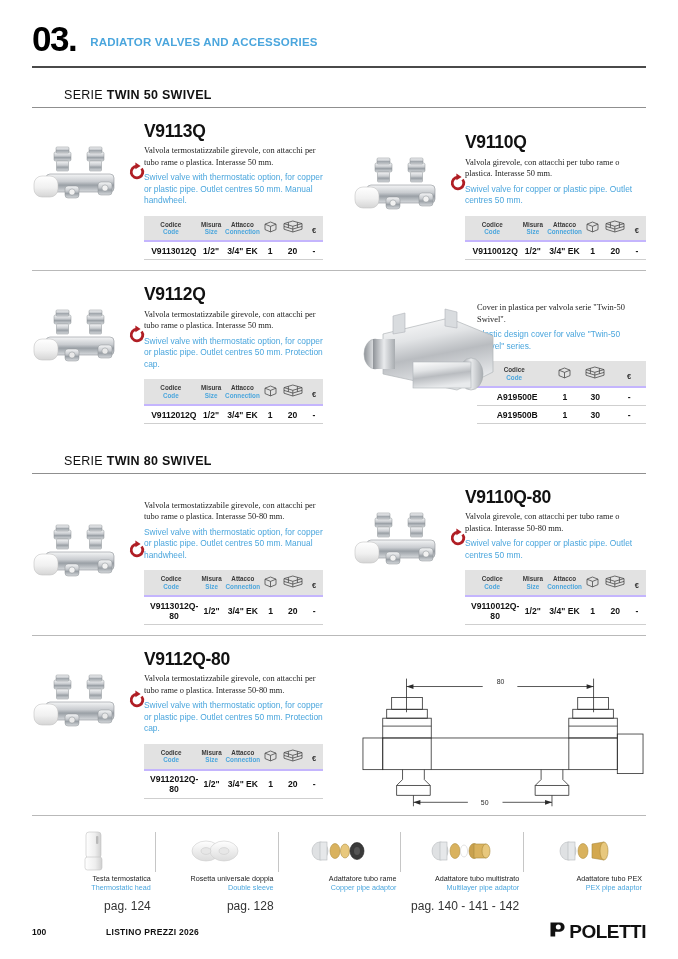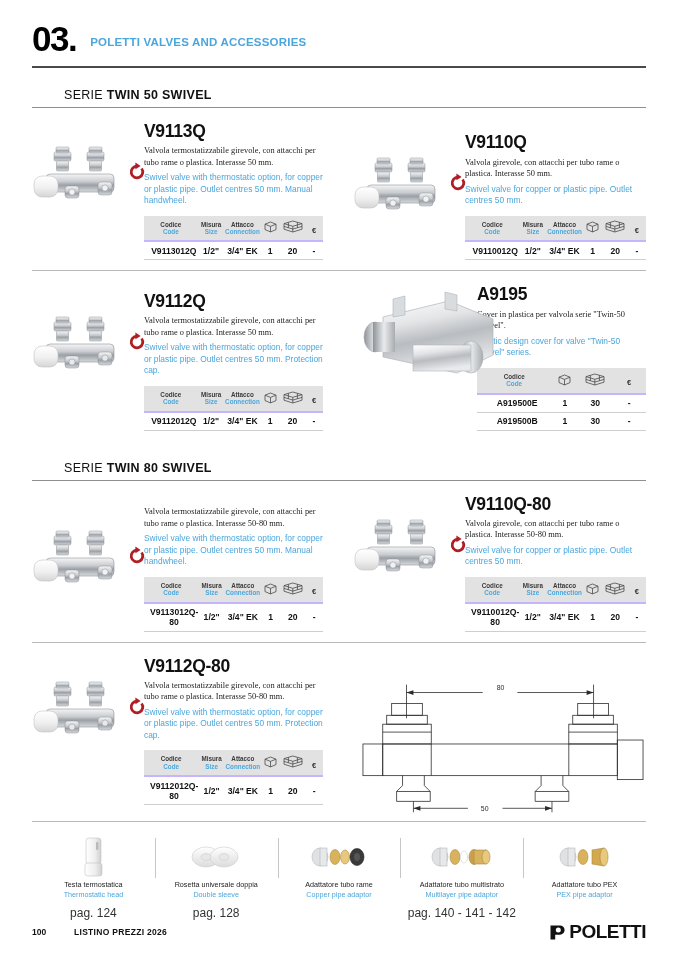--- a/index.html
+++ b/index.html
@@ -82,52 +82,52 @@
   .swivel { position: absolute; right: -6px; top: 26px; }
 
   
   .tech { width: 50%; padding: 18px 0 0 20px; }
   .tech-inner { position: relative; width: 100%; height: 145px; }
 
   
   .acc-wrap { margin-top: 6px; }
   .acc { display: flex; padding-top: 12px; }
   .acc-item {
-    flex: 1; text-align: center; position: relative; padding: 0 4px;
+    flex: 1; text-align: right; position: relative; padding: 0 4px;
   }
   .acc-item + .acc-item::before {
     content: ""; position: absolute; left: 0; top: 4px;
     width: 1px; height: 40px; background: #c6c6c6;
   }
   .acc-pic { height: 46px; display: flex; align-items: center; justify-content: center; }
   .acc-it { font-size: 7.2px; color: #1c1c1c; line-height: 1.3; }
   .acc-en { font-size: 7.2px; color: #4BA6DD; line-height: 1.3; }
   .acc-pg { font-size: 12px; color: #333; margin-top: 7px; }
 
   
   .footer {
     position: absolute; left: 32px; right: 32px; bottom: 16px;
-    display: flex; align-items: center;
+    display: flex; align-items: center; gap: 32px;
   }
   .pg-num { font-size: 8.5px; font-weight: bold; color: #111; width: 42px; }
   .pg-title { font-size: 8.5px; font-weight: bold; color: #111; letter-spacing: .3px; }
-  .brand { margin-left: auto; display: flex; align-items: center; }
+  .brand { margin-left: auto; display: flex; align-items: flex-start; }
   .brand-name {
     font-size: 19px; font-weight: bold; letter-spacing: -0.5px; color: #111;
   }
 </style>
 </head>
 <body>
 
 <div class="page">
 
   <div class="chapter">
     <div class="chapter-num">03.</div>
     <div class="chapter-titles">
-      <div class="chapter-en">POLETTI VALVES AND ACCESSORIES</div>
+      <div class="chapter-en">RADIATOR VALVES AND ACCESSORIES</div>
     </div>
   </div>
   <div class="rule-thick"></div>
 
   <div id="sections-host">
       <div class="series">
         <div class="series-label"><span class="light">SERIE</span> <b>TWIN 50 SWIVEL</b></div>
         <div class="rule-mid"></div>
         <div class="row">
           <div class="cell left">
@@ -406,21 +406,20 @@
                   </defs>
                   <path d="M30 28 L96 12 L140 30 L140 66 L104 84 L30 68 Z" fill="url(#cvg)" stroke="#b0b4b8" stroke-width="0.7"></path>
                   <path d="M40 10 L52 7 L52 26 L40 28 Z" fill="#d9dcdf" stroke="#b0b4b8" stroke-width="0.6"></path>
                   <path d="M92 3 L104 6 L104 22 L92 20 Z" fill="#d9dcdf" stroke="#b0b4b8" stroke-width="0.6"></path>
                   <ellipse cx="22" cy="48" rx="11" ry="15" fill="url(#cvg2)" stroke="#a8acb0" stroke-width="0.6"></ellipse>
                   <rect x="20" y="33" width="22" height="30" fill="url(#cvg2)" stroke="none"></rect>
                   <ellipse cx="118" cy="68" rx="12" ry="16" fill="url(#cvg2)" stroke="#a8acb0" stroke-width="0.6"></ellipse>
                   <rect x="60" y="56" width="58" height="26" fill="url(#cvg)" stroke="#b0b4b8" stroke-width="0.6"></rect>
                 </svg></div>
               <div class="prod-body">
-                <div class="prod-code">A9195</div>
                 <div class="desc-it">Cover in plastica per valvola serie "Twin-50 Swivel".</div>
                 <div class="desc-en">Plastic design cover for valve "Twin-50 Swivel" series.</div>
                 <table class="spec">
                   <thead>
                     <tr>
                       <td class="c-code" style="width:44%">
                         <span class="hdr-it">Codice</span>
                         <span class="hdr-en">Code</span>
                       </td>
                       <td style="width:16%"><span class="boxicon"><svg width="13" height="12" viewBox="0 0 13 12">

